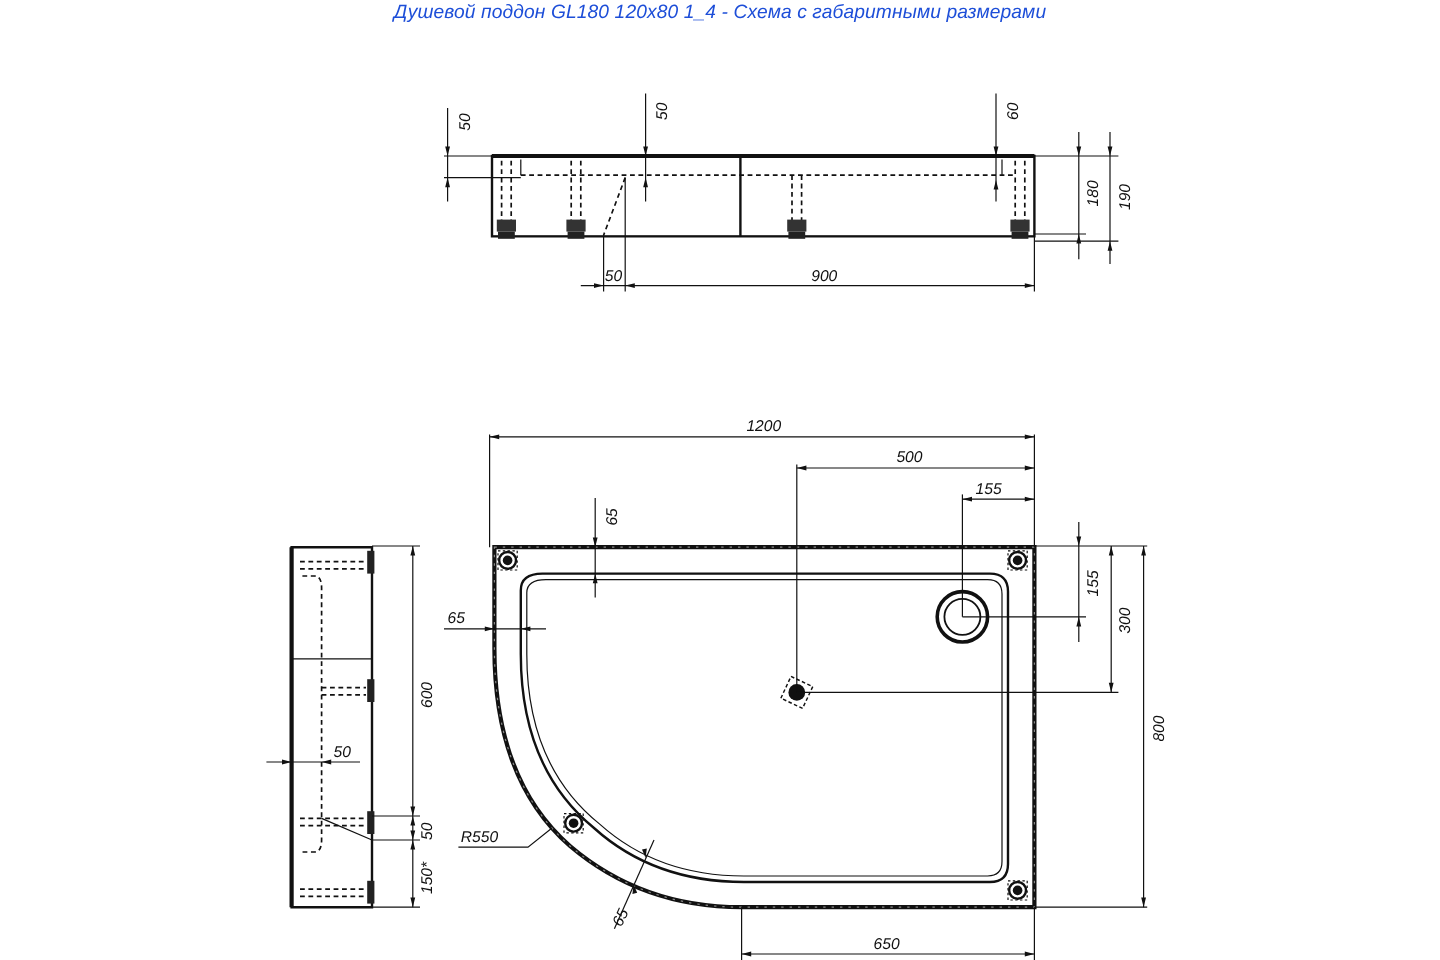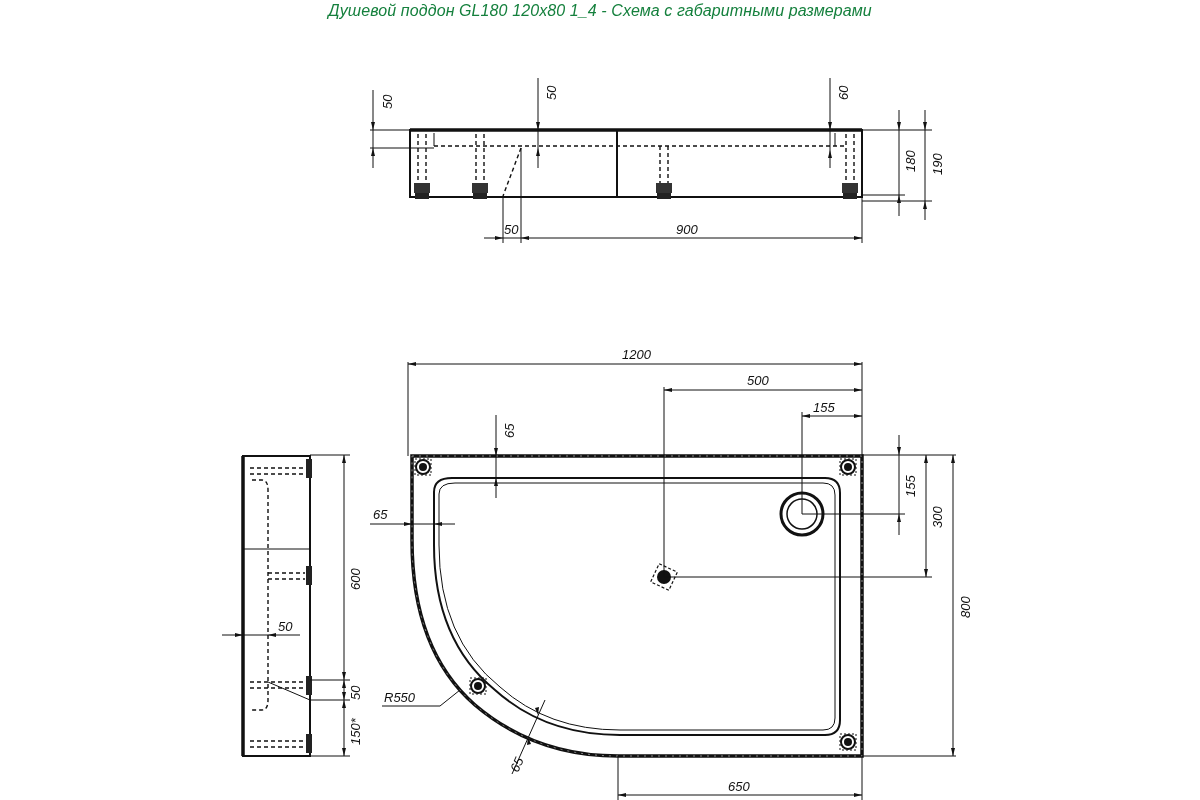--- a/index.html
+++ b/index.html
@@ -1,19 +1,19 @@
 <!DOCTYPE html>
 <html><head>
 <meta charset="utf-8">
 <style>
   html, body { margin: 0; padding: 0; background: #ffffff; }
   body { width: 1200px; height: 800px; position: relative; overflow: hidden; font-family: "Liberation Sans", sans-serif; }
   .title {
     position: absolute; left: 0; top: 2px; width: 1200px; text-align: center;
-    font-size: 16px; font-style: italic; color: #15803d; letter-spacing: 0.1px;
+    font-size: 16px; font-style: italic; color: #1d4ed8; letter-spacing: 0.1px;
   }
   svg { position: absolute; left: 0; top: 0; }
   .dim { font-family: "Liberation Sans", sans-serif; font-style: italic; font-size: 13px; fill: #111; }
   .thin { stroke: #111; stroke-width: 1; fill: none; }
   .thick { stroke: #111; stroke-width: 3.5; fill: none; }
   .mid { stroke: #111; stroke-width: 2; fill: none; }
   .dash { stroke: #111; stroke-width: 1.4; fill: none; stroke-dasharray: 4 3; }
   .dotline { stroke: #888; stroke-width: 1; fill: none; stroke-dasharray: 2 5; }
 </style>
 </head>

